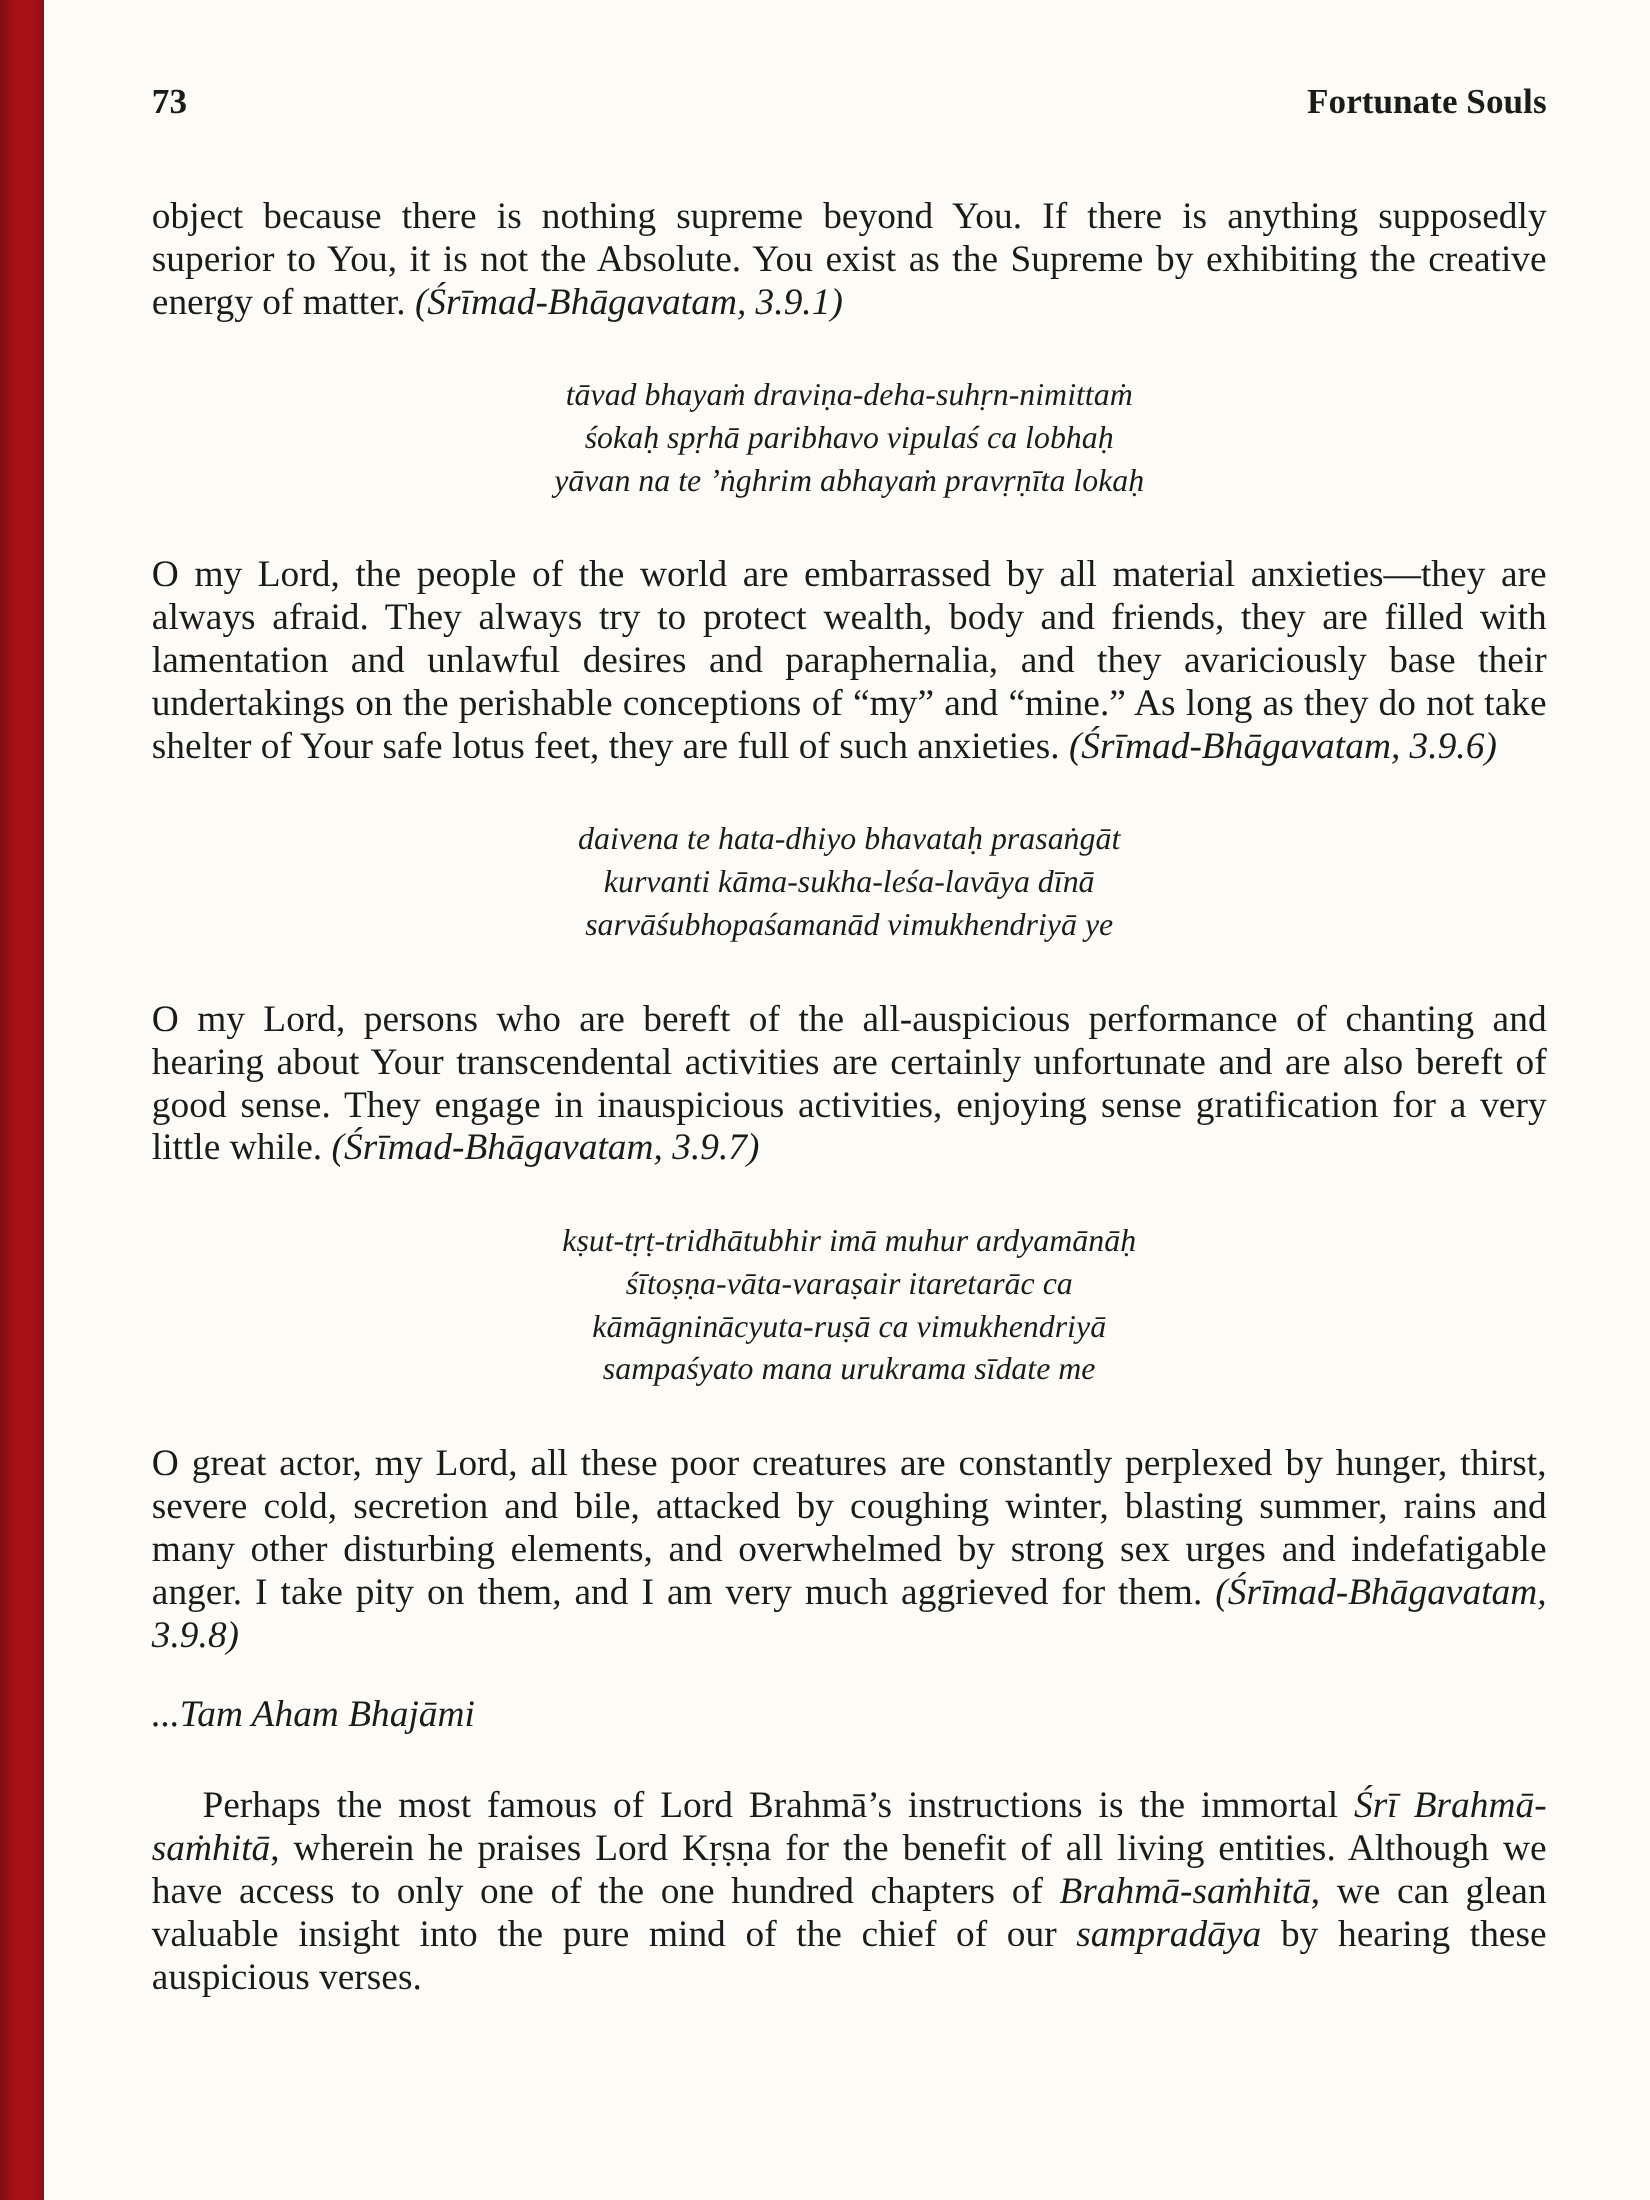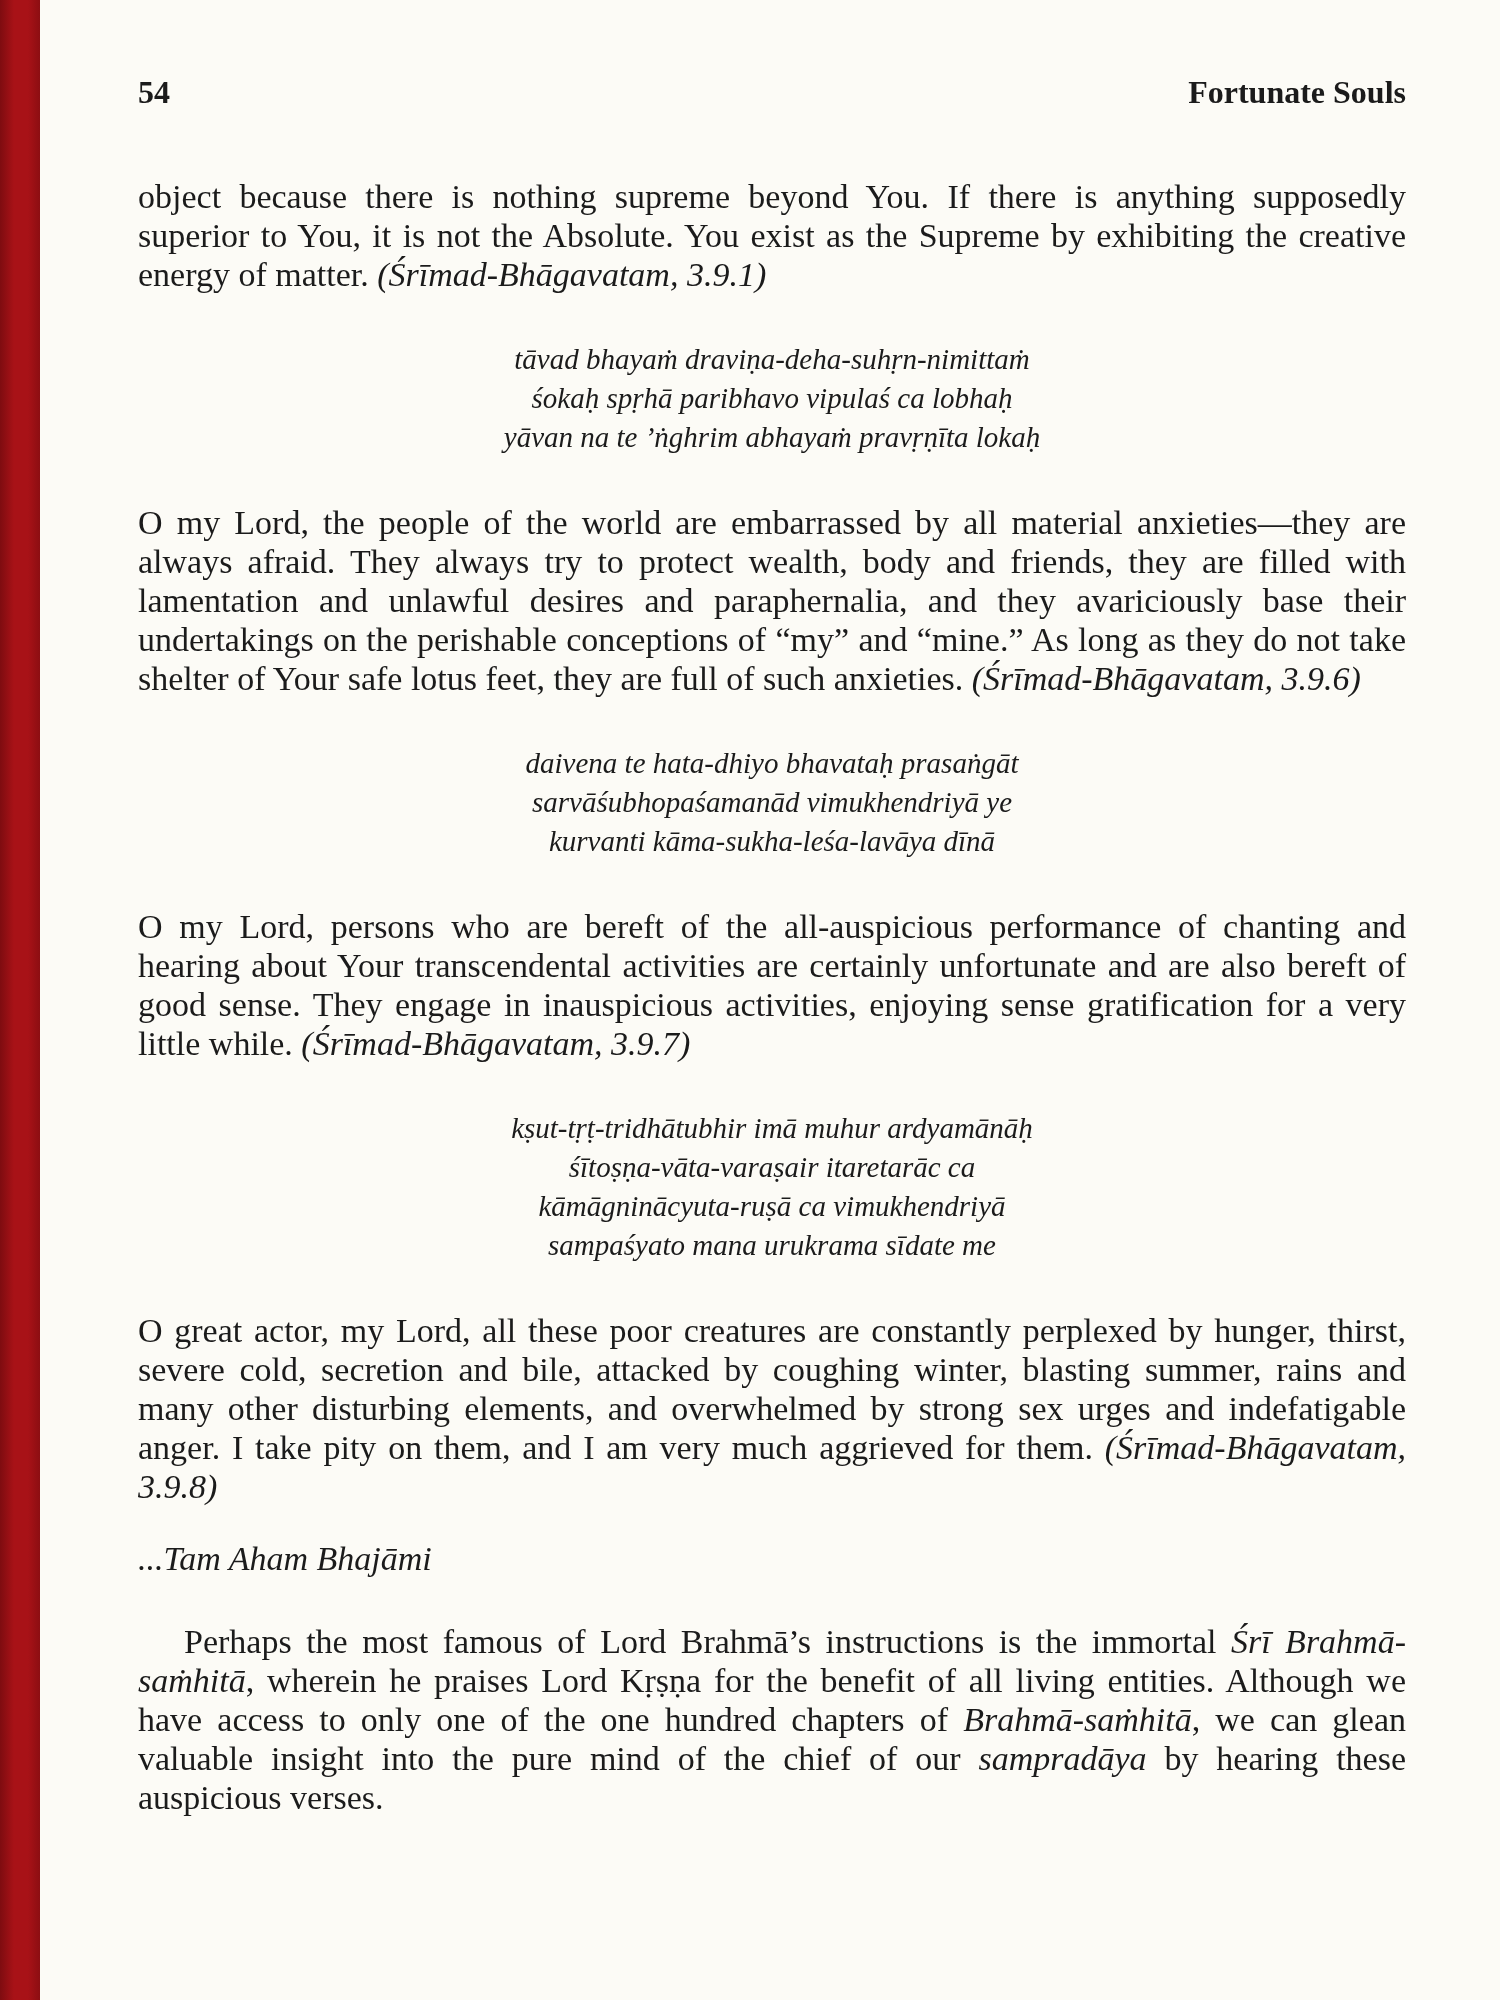--- a/index.html
+++ b/index.html
@@ -64,38 +64,38 @@
 </style>
 </head>
 <body>
 
 <div class="page">
   <div class="spine"></div>
 
   <div class="content">
 
     <div class="page-header">
-      <span>54</span>
+      <span>73</span>
       <span>Fortunate Souls</span>
     </div>
 
     <p class="body-para"><span>object because there is nothing supreme beyond You. If there is anything supposedly superior to You, it is not the Absolute. You exist as the Supreme by exhibiting the creative energy of matter. </span><span class="cite">(Śrīmad-Bhāgavatam, 3.9.1)</span></p>
 
     <div class="verse">
       <div class="verse-line">tāvad bhayaṁ draviṇa-deha-suhṛn-nimittaṁ</div>
       <div class="verse-line">śokaḥ spṛhā paribhavo vipulaś ca lobhaḥ</div>
       <div class="verse-line">yāvan na te ’ṅghrim abhayaṁ pravṛṇīta lokaḥ</div>
     </div>
 
     <p class="body-para"><span>O my Lord, the people of the world are embarrassed by all material anxieties—they are always afraid. They always try to protect wealth, body and friends, they are filled with lamentation and unlawful desires and paraphernalia, and they avariciously base their undertakings on the perishable conceptions of “my” and “mine.” As long as they do not take shelter of Your safe lotus feet, they are full of such anxieties. </span><span class="cite">(Śrīmad-Bhāgavatam, 3.9.6)</span></p>
 
     <div class="verse">
       <div class="verse-line">daivena te hata-dhiyo bhavataḥ prasaṅgāt</div>
+      <div class="verse-line">kurvanti kāma-sukha-leśa-lavāya dīnā</div>
       <div class="verse-line">sarvāśubhopaśamanād vimukhendriyā ye</div>
-      <div class="verse-line">kurvanti kāma-sukha-leśa-lavāya dīnā</div>
     </div>
 
     <p class="body-para"><span>O my Lord, persons who are bereft of the all-auspicious performance of chanting and hearing about Your transcendental activities are certainly unfortunate and are also bereft of good sense. They engage in inauspicious activities, enjoying sense gratification for a very little while. </span><span class="cite">(Śrīmad-Bhāgavatam, 3.9.7)</span></p>
 
     <div class="verse">
       <div class="verse-line">kṣut-tṛṭ-tridhātubhir imā muhur ardyamānāḥ</div>
       <div class="verse-line">śītoṣṇa-vāta-varaṣair itaretarāc ca</div>
       <div class="verse-line">kāmāgninācyuta-ruṣā ca vimukhendriyā</div>
       <div class="verse-line">sampaśyato mana urukrama sīdate me</div>
     </div>

